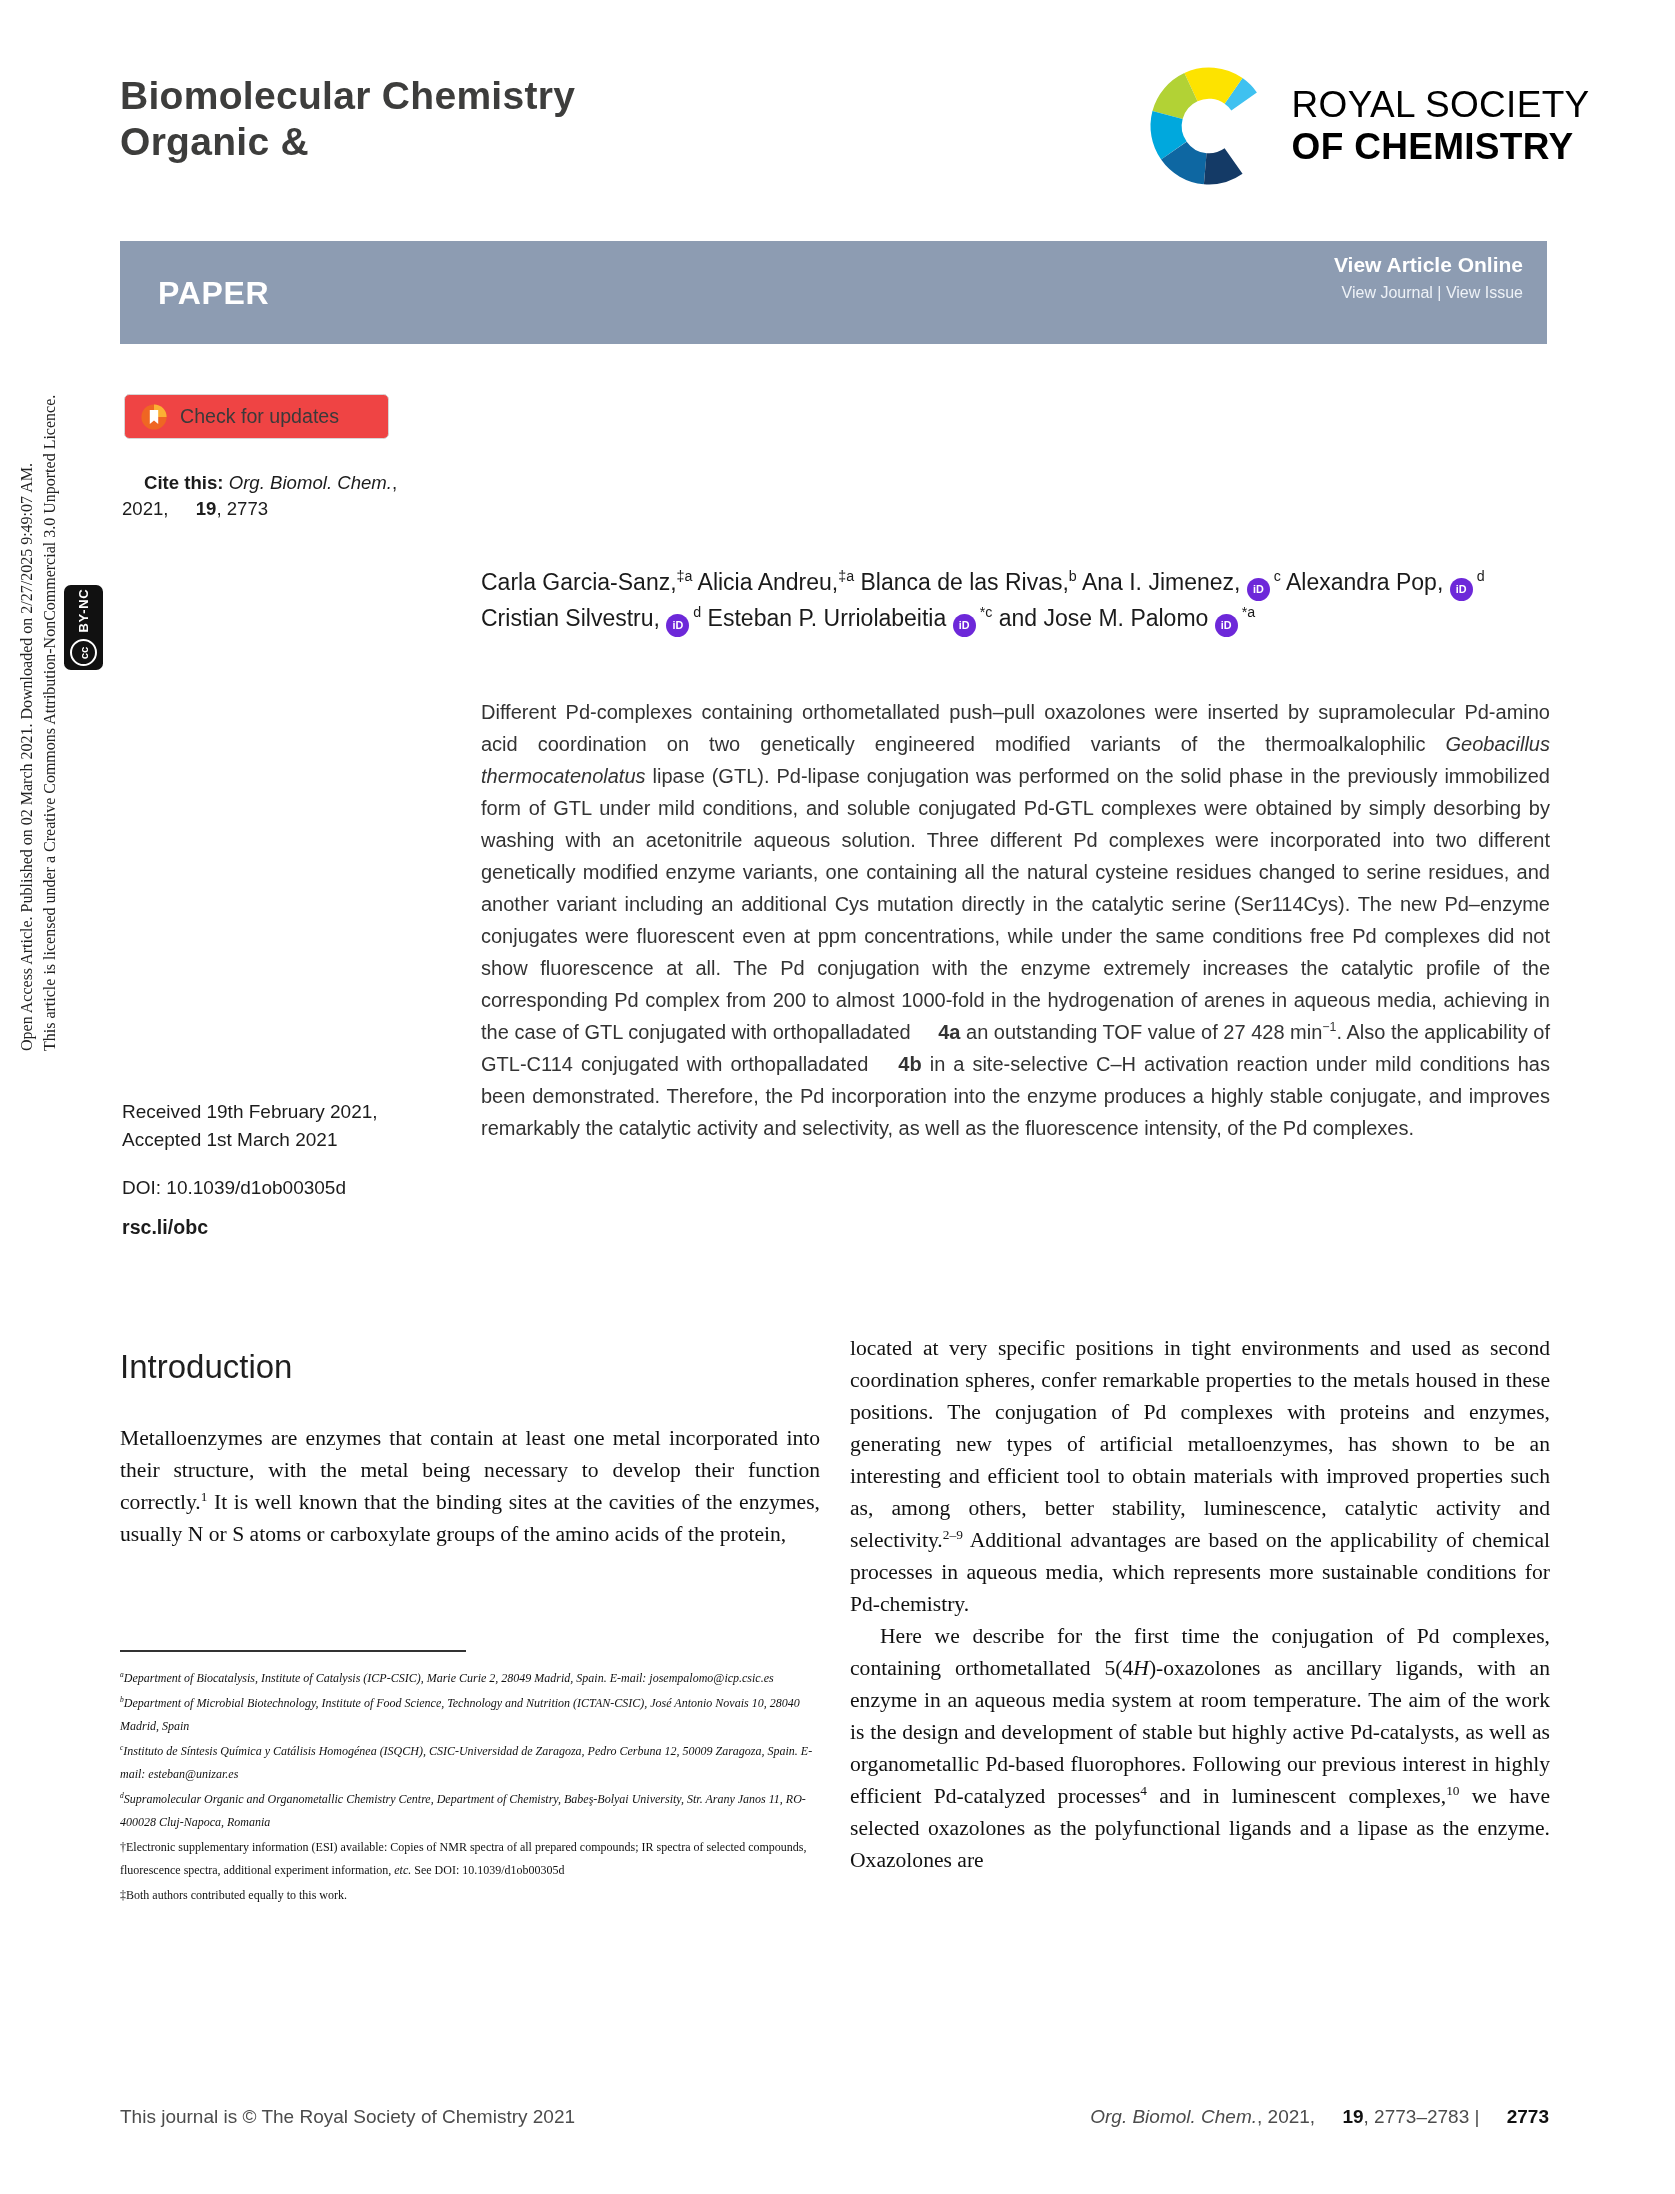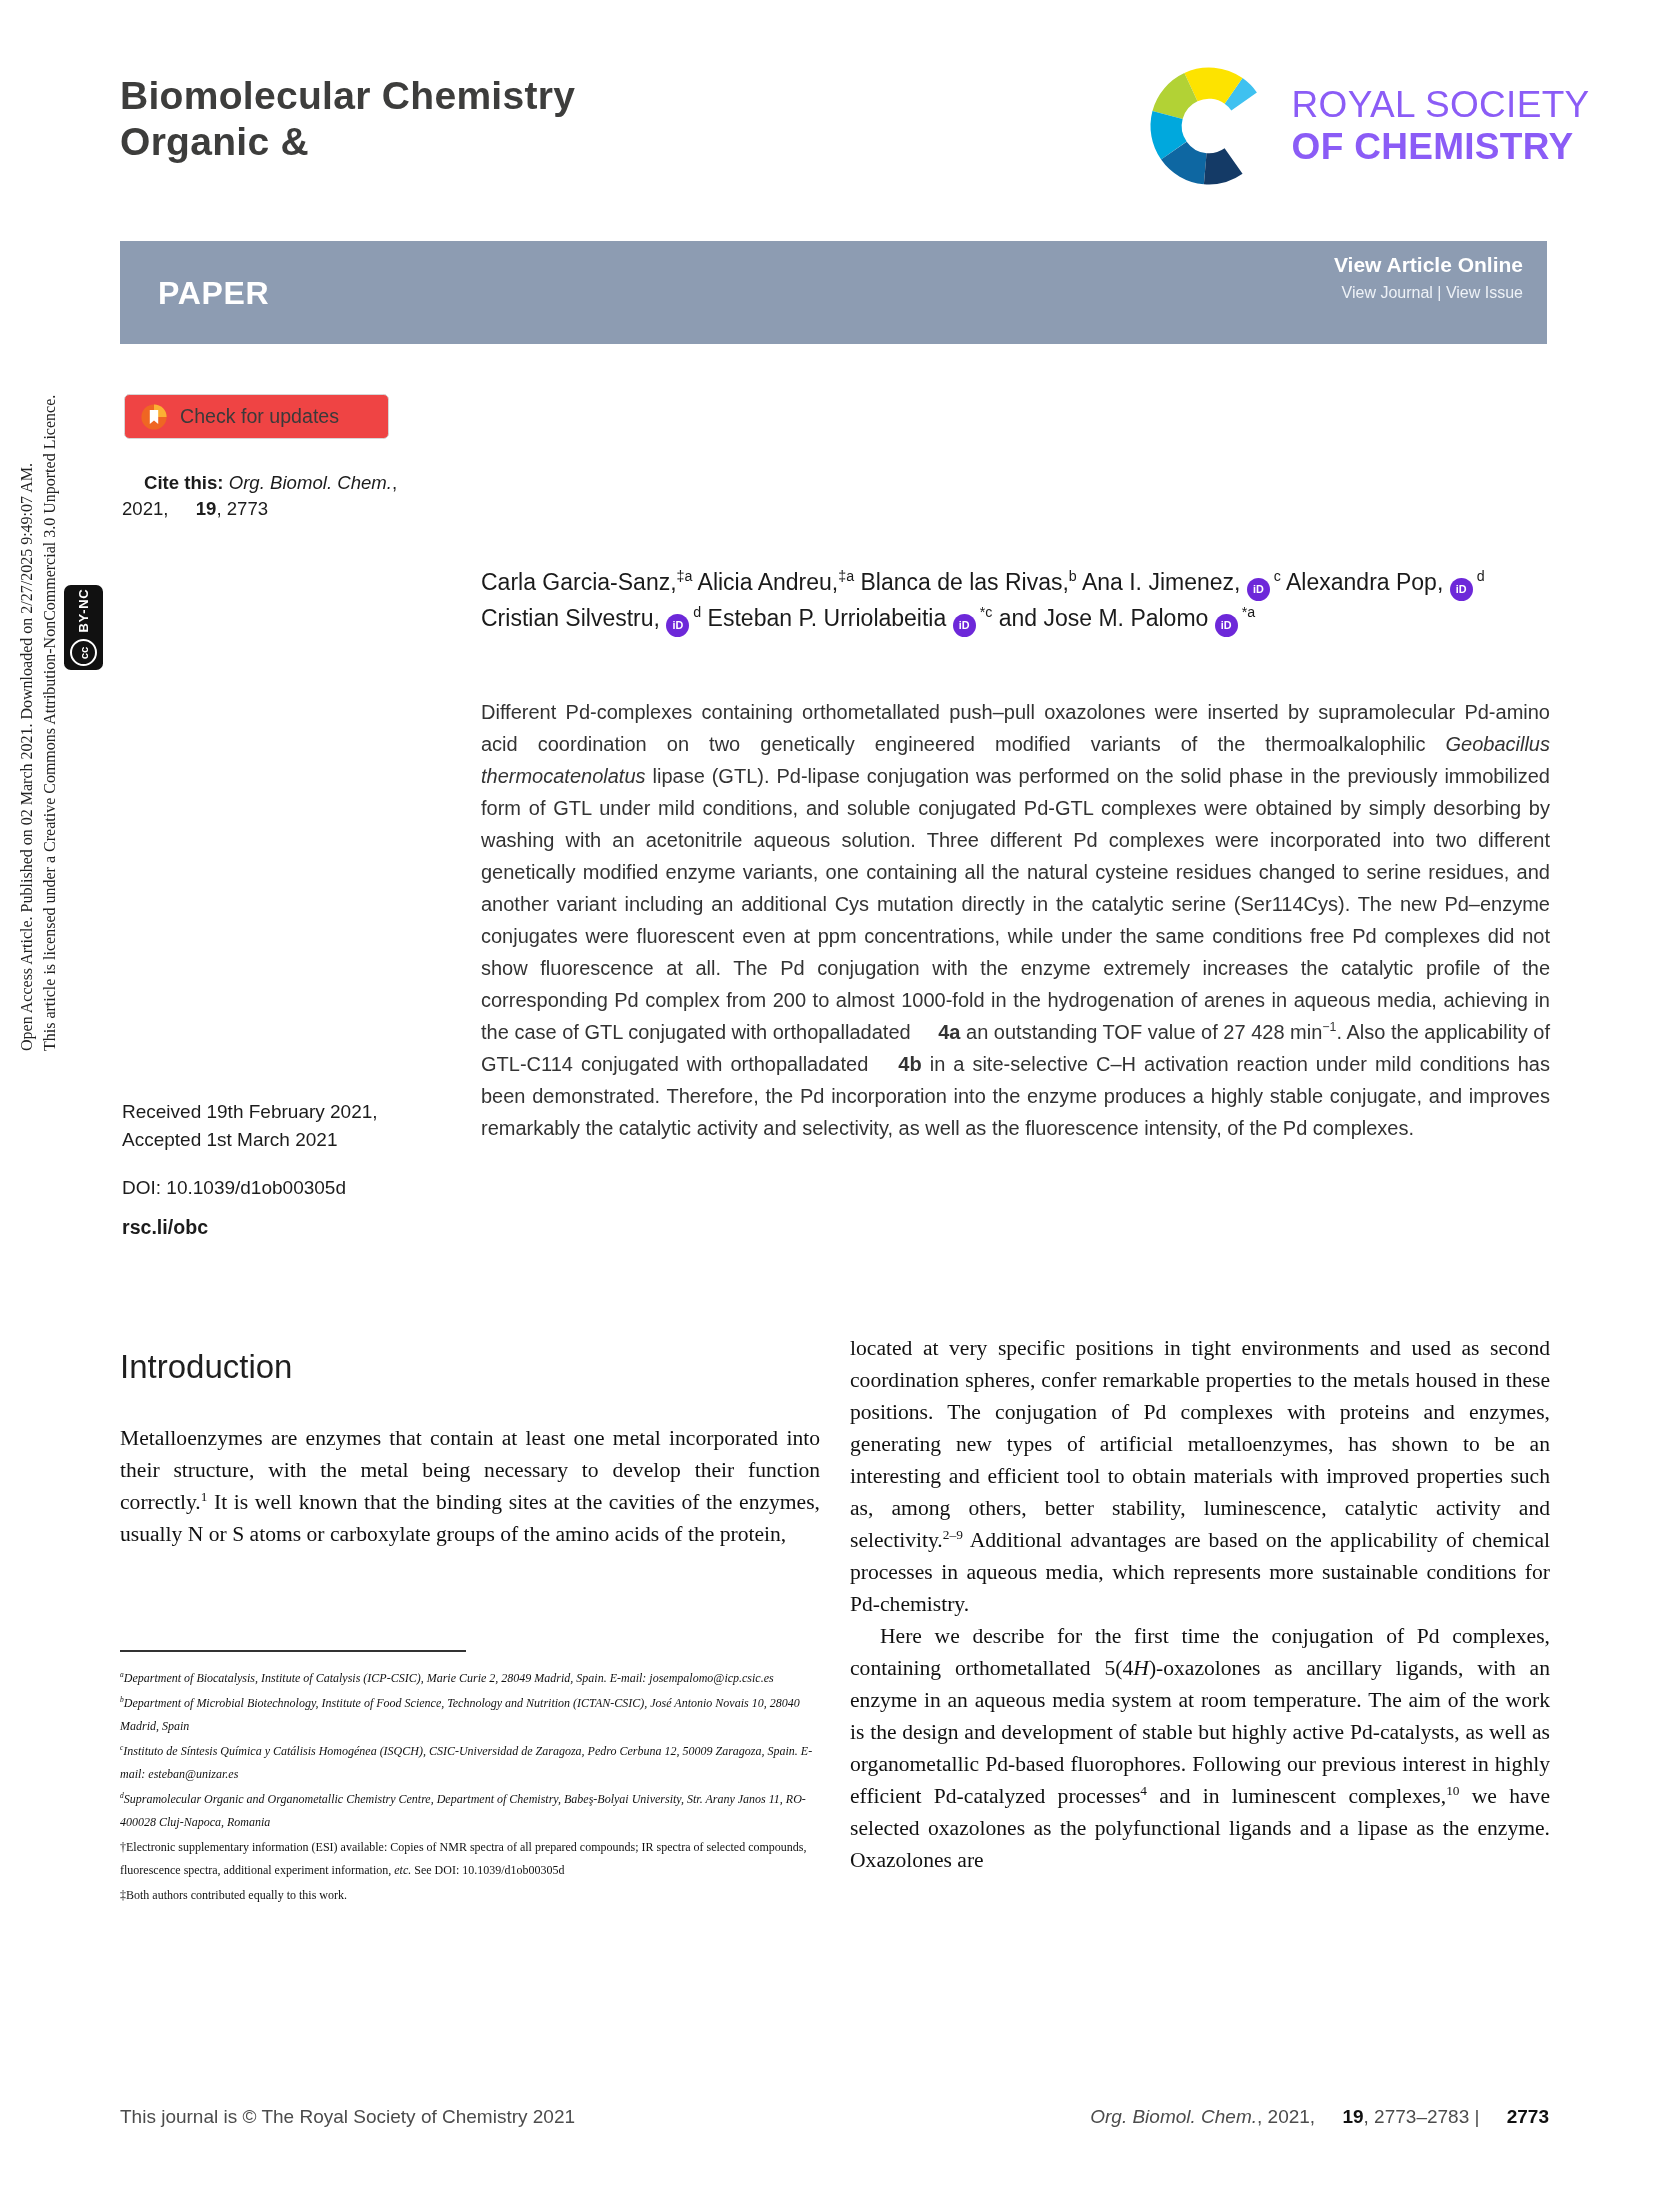--- a/index.html
+++ b/index.html
@@ -13,21 +13,21 @@
   .bd{font-weight:bold;margin-left:22px;}
   sup{font-size:62%;line-height:0;vertical-align:super;}
 
   
   .journal-title{
     position:absolute;left:120px;top:73px;
     font-size:39px;font-weight:bold;color:#3d3d3c;line-height:46px;letter-spacing:0.3px;
   }
   .rsc-logo{position:absolute;left:1144px;top:61px;display:flex;align-items:center;gap:17.6px;}
   .rsc-c{width:130px;height:130px;}
-  .rsc-text{font-size:37px;line-height:42px;color:#8b5cf6;letter-spacing:0.3px;}
+  .rsc-text{font-size:37px;line-height:42px;color:#000000;letter-spacing:0.3px;}
   .rsc-text .l2{font-weight:bold;}
 
   
   .banner{
     position:absolute;left:120px;top:241px;width:1427px;height:103px;
     background:#8d9cb2;
   }
   .paper-label{
     position:absolute;left:38px;top:50%;transform:translateY(-50%);
     color:#ffffff;font-size:32px;font-weight:bold;letter-spacing:0.7px;

